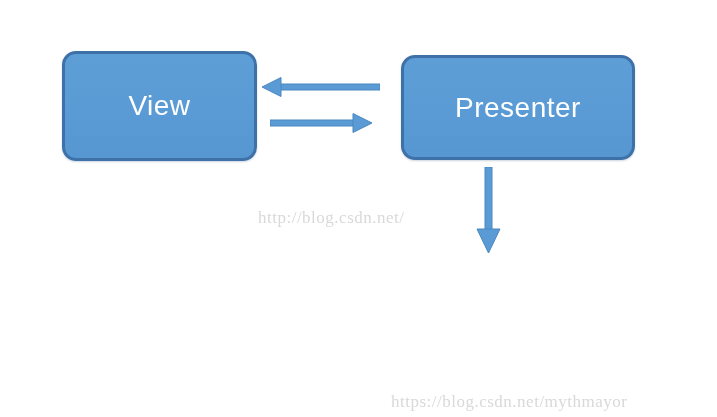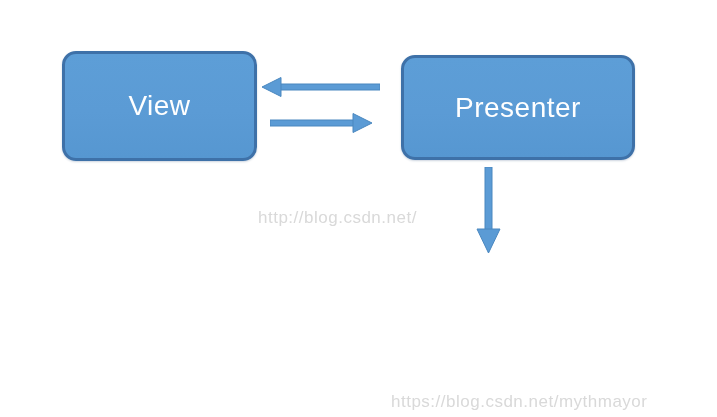--- a/index.html
+++ b/index.html
@@ -32,21 +32,21 @@
   .node-presenter { left: 390px; top: 55px;  width: 234px; height: 105px; margin-left: 11px; }
   .node-model     { left: 390px; top: 265px; width: 198px; height: 110px; }
 
   .arrow { position: absolute; display: block; }
   .arrow-left  { left: 262px; top: 76px; }
   .arrow-right { left: 270px; top: 112px; }
   .arrow-down  { left: 475px; top: 167px; }
 
   .watermark {
     position: absolute;
-    font-family: Liberation Sans, sans-serif;
+    font-family: Liberation Serif, serif;
     color: #d9d9d9;
     white-space: nowrap;
     letter-spacing: 0.5px;
   }
   .watermark-center { left: 258px; top: 208px; font-size: 17px; }
   .watermark-bottom { left: 391px; top: 392px; font-size: 17px; }
 </style>
 </head>
 <body>
 

